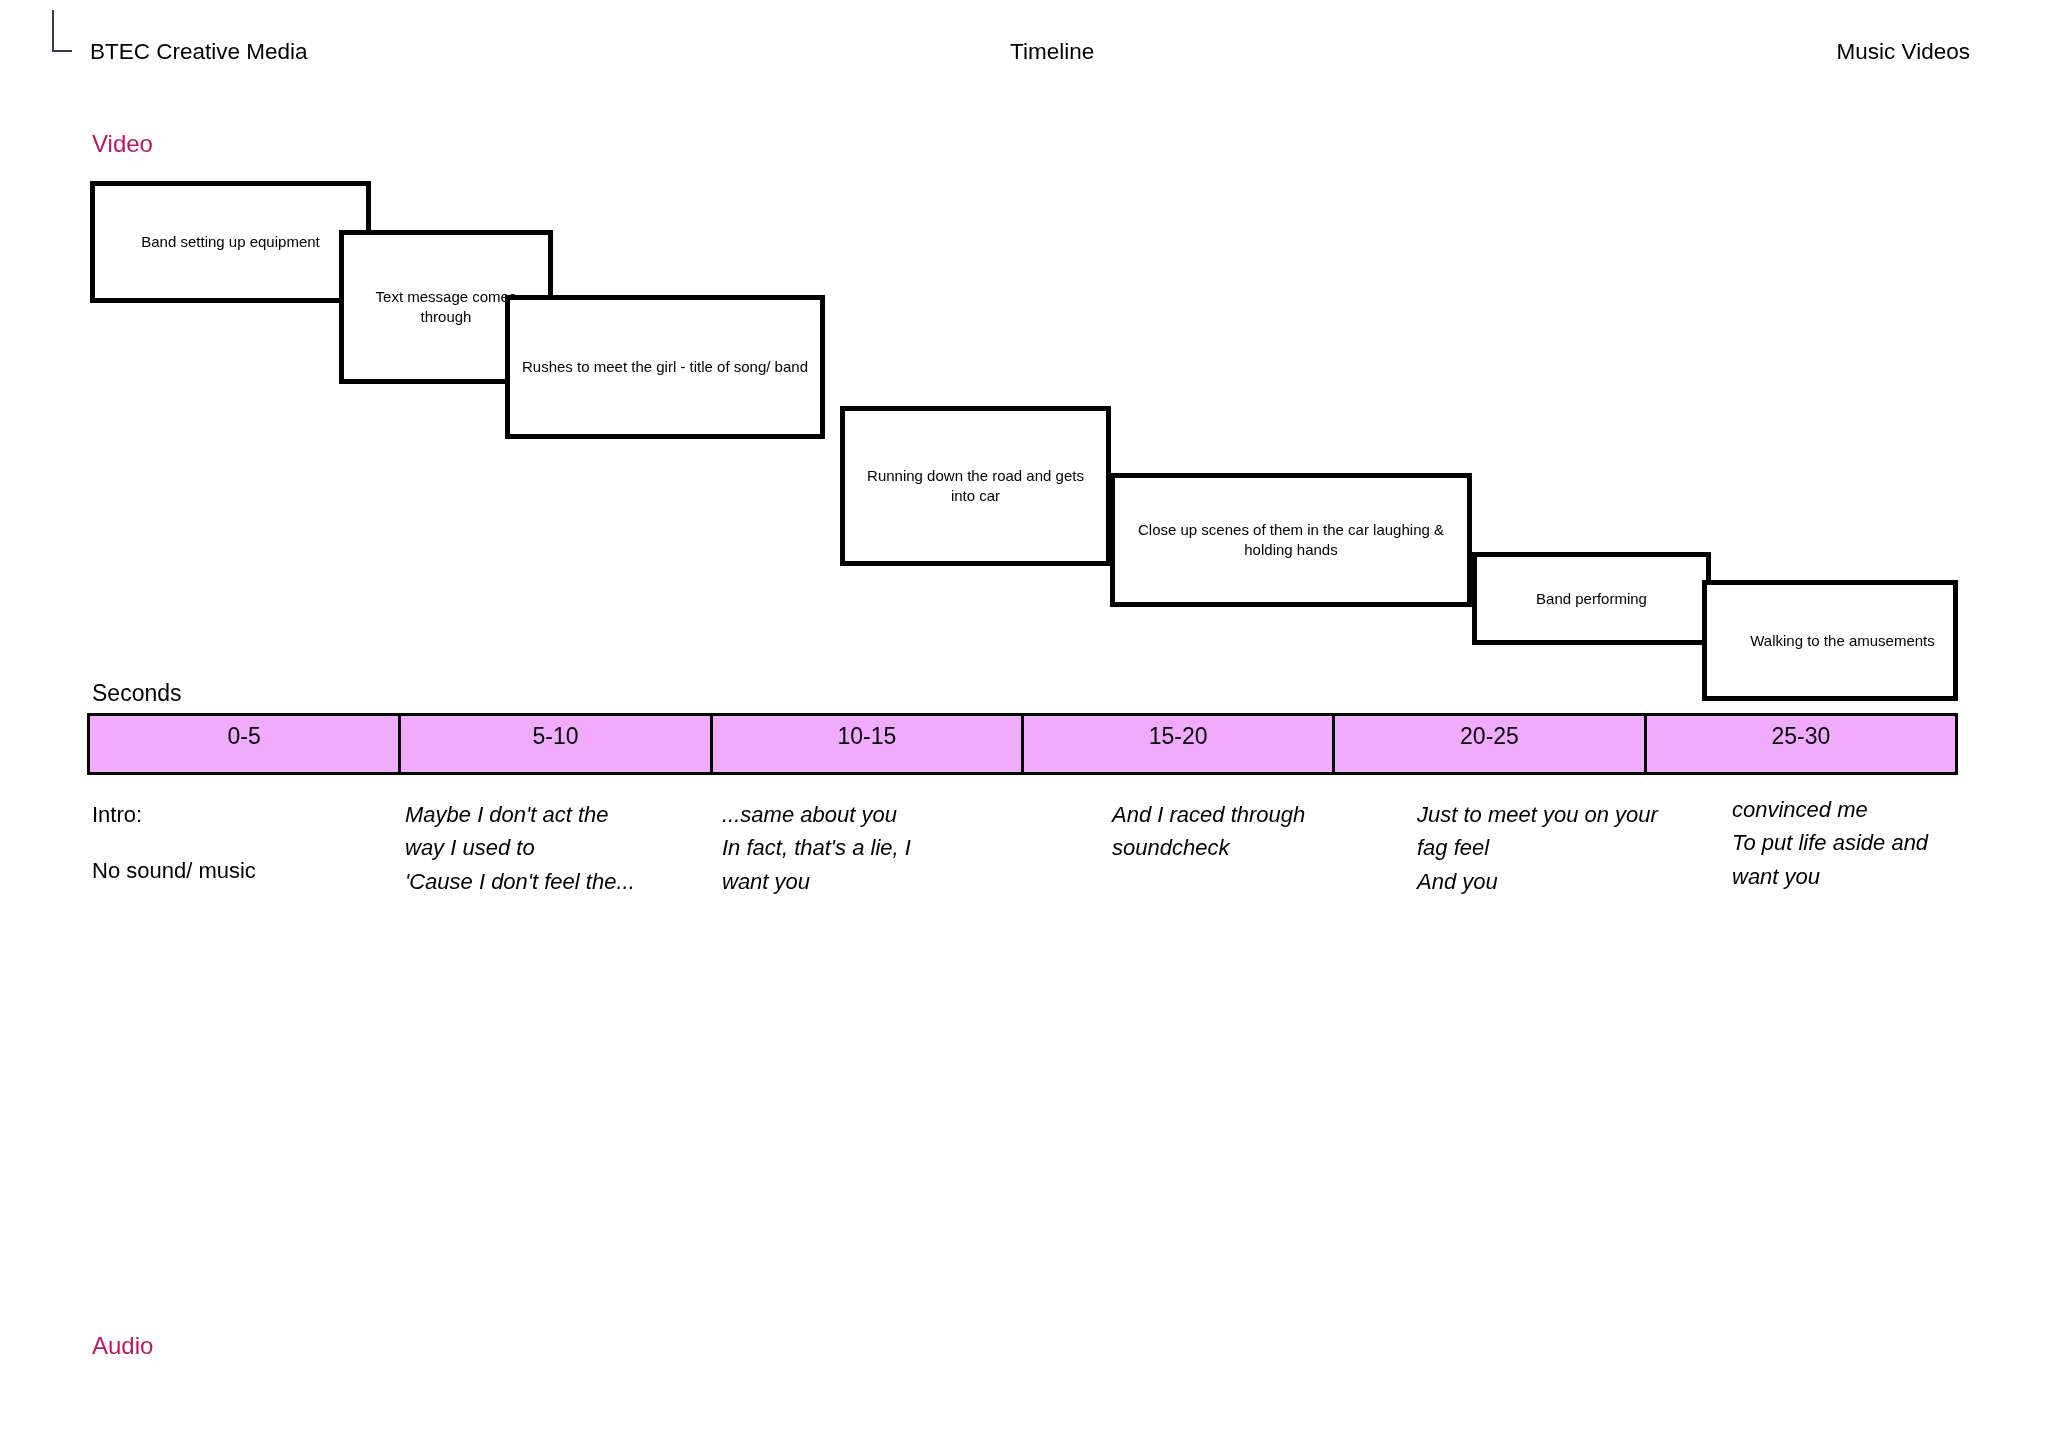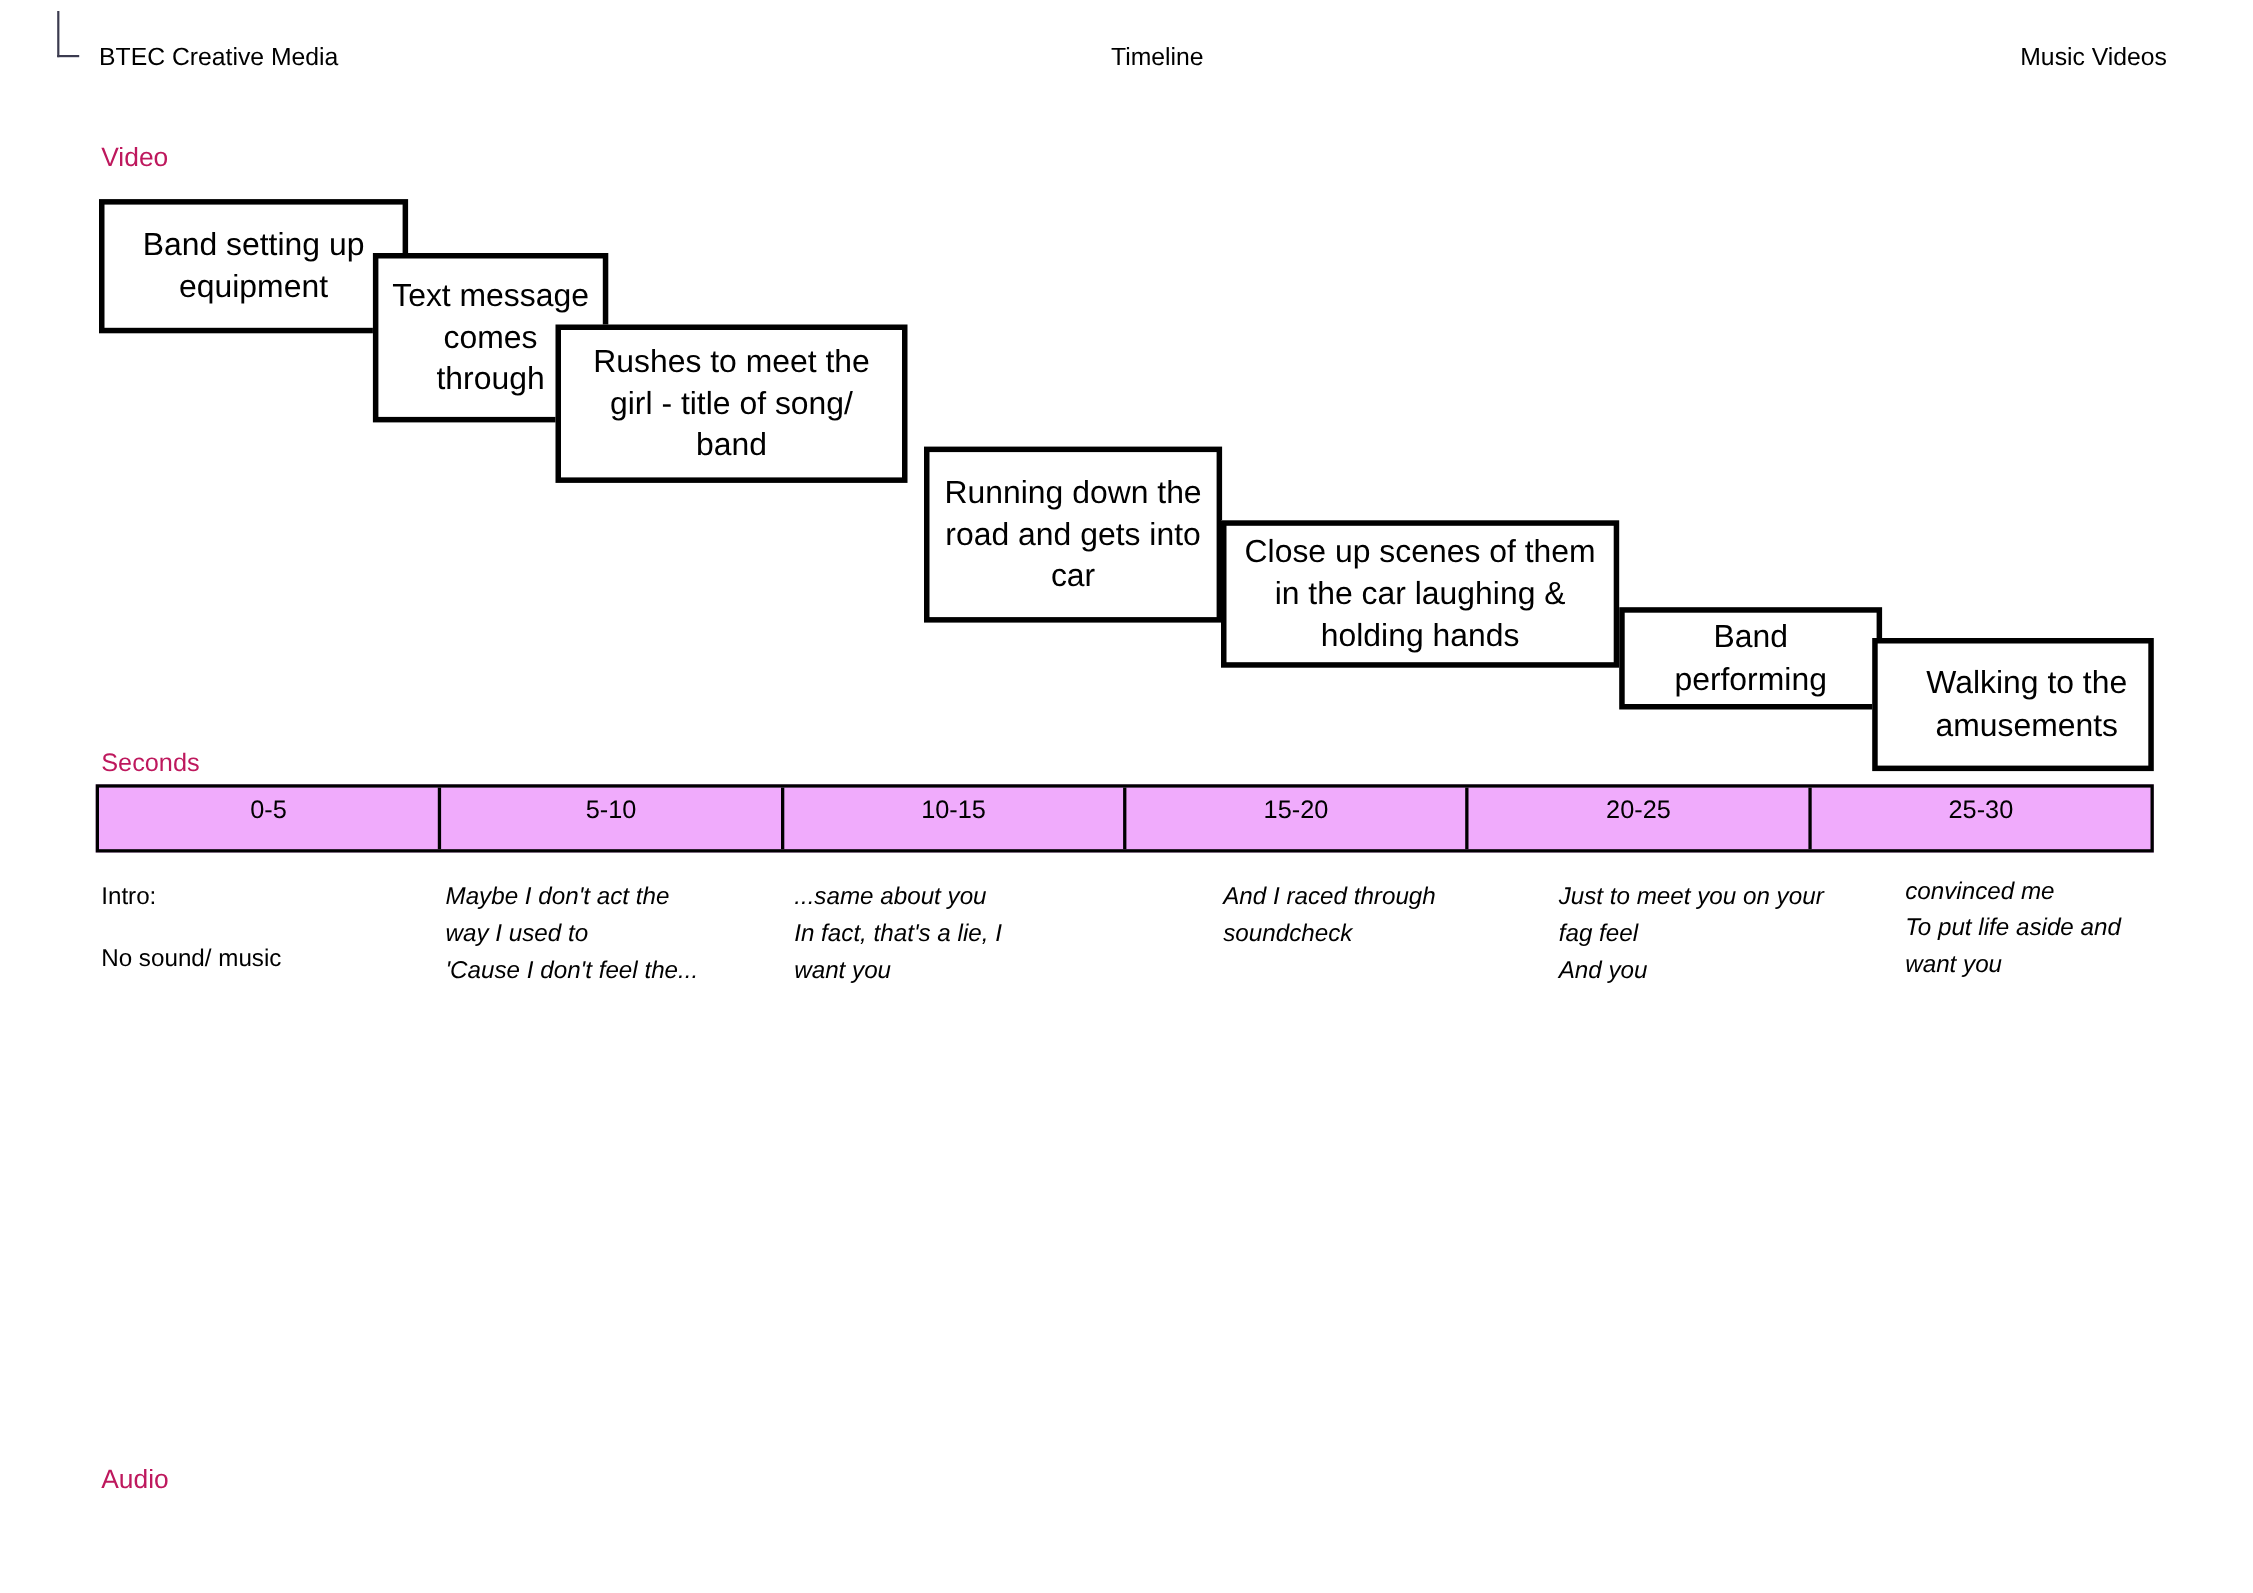--- a/index.html
+++ b/index.html
@@ -47,37 +47,37 @@
   
   .section-label {
     position: absolute;
     font-size: 24px;
     color: #be185d;
   }
   .label-video { left: 92px; top: 130px; }
   .label-seconds {
     left: 92px;
     top: 680px;
-    color: #be185d;
+    color: #000000;
     font-size: 23px;
   }
   .label-audio { left: 92px; top: 1332px; }
 
   
   .board { position: absolute; left: 0; top: 0; width: 2048px; height: 720px; }
   .sb-box {
     position: absolute;
     box-sizing: border-box;
     background: #ffffff;
     border: 5px solid #000000;
     display: flex;
     align-items: center;
     justify-content: flex-start;
     text-align: center;
-    font-size: 29px;
+    font-size: 15px;
     line-height: 1.32;
     padding: 0 12px;
   }
   .sb-box span { display: block; width: 100%; }
 
   
   .seconds-table {
     position: absolute;
     left: 87px;
     top: 713px;

